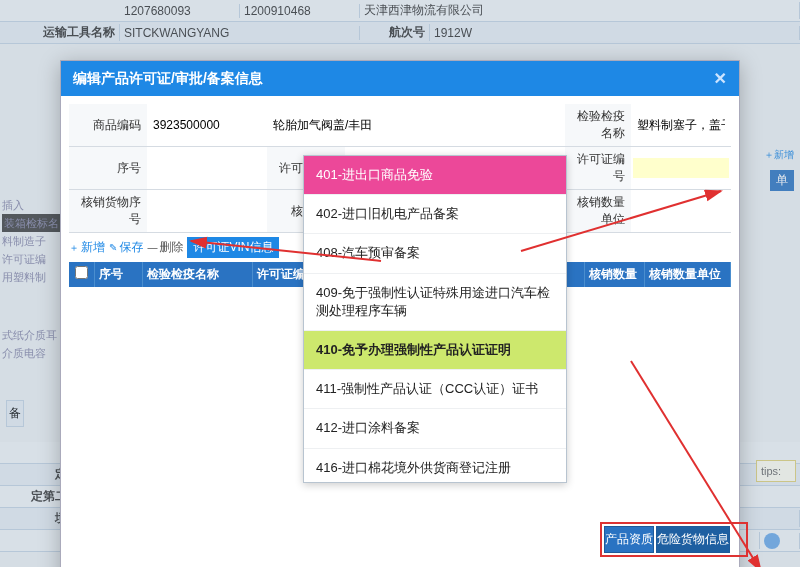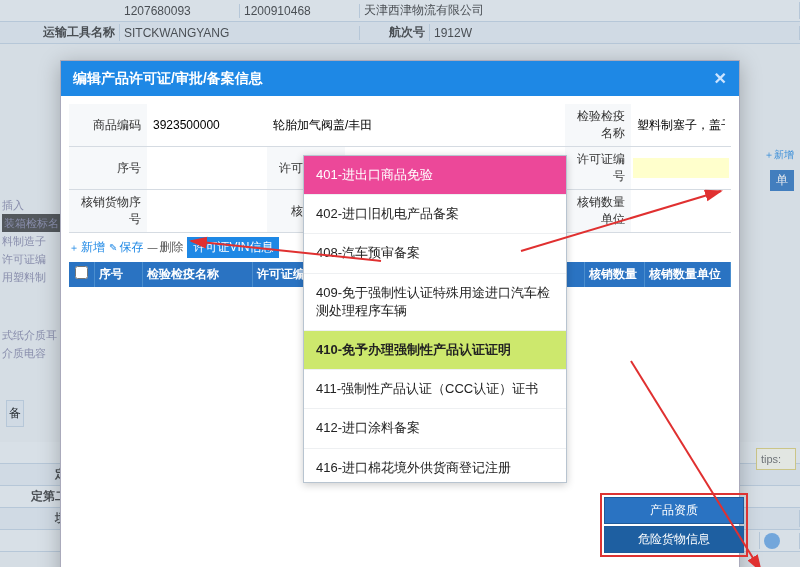--- a/index.html
+++ b/index.html
@@ -16,29 +16,29 @@
 .bg-row { display: flex; border-bottom: 1px solid #c5d5e5; height: 22px; align-items: center; background: #f2f6f9; }
 .bg-row.alt { background: #e7eef5; }
 .bg-cell-label { width: 120px; text-align: right; padding-right: 4px; color: #333; border-right: 1px solid #c5d5e5; font-weight: bold; }
 .bg-cell-val { padding-left: 4px; color: #333; flex: 1; border-right: 1px solid #c5d5e5; }
 .red-box-btn {
   position: absolute;
   bottom: 10px; right: 52px;
   width: 148px;
   border: 2px solid #d33;
   padding: 2px;
-  display: flex; flex-direction: column; gap: 2px;
+  display: flex; flex-direction: row; gap: 2px;
 }
 .blue-btn {
   background: #2a73c2; color: #fff; text-align: center;
   padding: 4px 0; font-size: 12px; border: 1px solid #1f5a99;
 }
 .blue-btn.dark { background: #1e5fa1; }
 .tips-box {
-  position: absolute; right: 4px; top: 448px;
+  position: absolute; right: 4px; top: 460px;
   background: #fffef2; border: 1px solid #e0d27a;
   padding: 4px; font-size: 11px; color: #666; width: 40px;
 }
 
 .overlay {
   position: absolute;
   top: 0; left: 0; width: 800px; height: 567px;
   background: rgba(140,160,180,0.25);
 }
 

